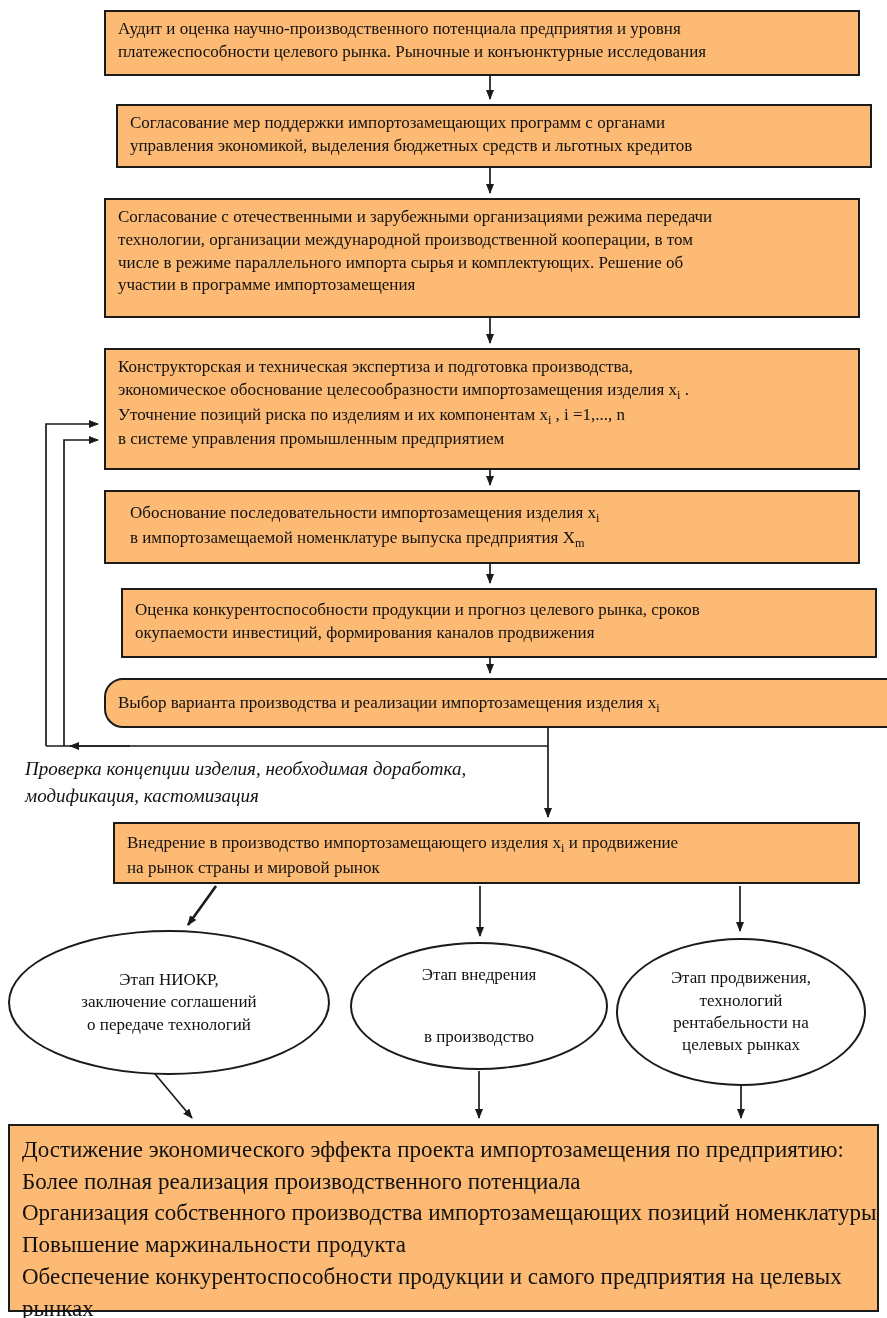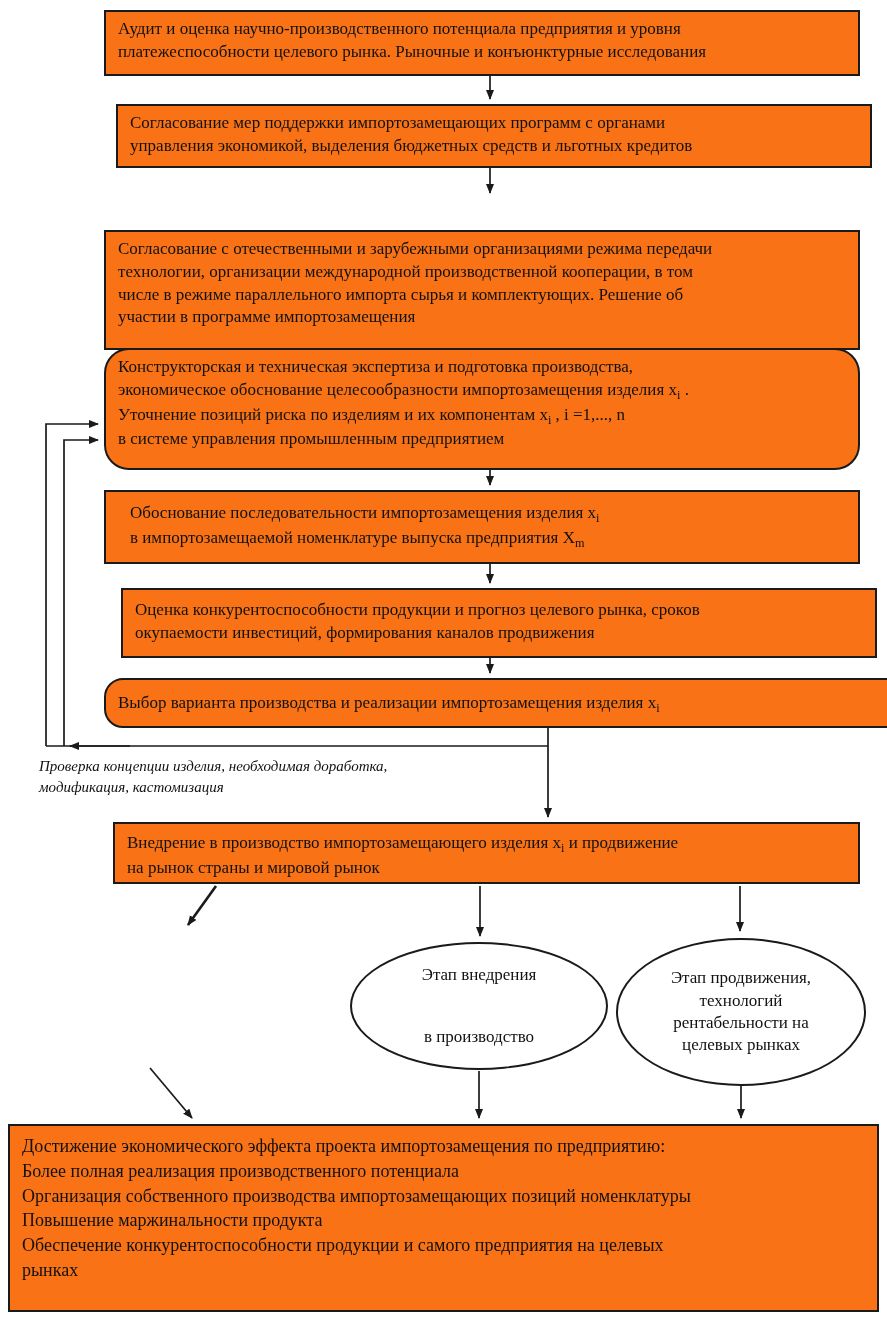--- a/index.html
+++ b/index.html
@@ -1,30 +1,30 @@
 <!DOCTYPE html>
 <html><head>
 <meta charset="utf-8">
 <style>
   html,body{margin:0;padding:0;background:#ffffff;}
   body{width:887px;height:1318px;font-family:"Liberation Serif", serif;color:#111;}
   .diagram{position:relative;width:887px;height:1318px;overflow:hidden;}
   .arrows{position:absolute;left:0;top:0;width:887px;height:1318px;pointer-events:none;}
-  .box{position:absolute;border:2px solid #1a1a1a;background:#f97316;font-size:17px;line-height:1.34;padding:6px 10px 4px 12px;box-sizing:border-box;}
+  .box{position:absolute;border:2px solid #1a1a1a;background:#fdba74;font-size:17px;line-height:1.34;padding:6px 10px 4px 12px;box-sizing:border-box;}
   .box .ln{white-space:nowrap;}
   .b1{left:104px;top:10px;width:756px;height:66px;}
   .b2{left:116px;top:104px;width:756px;height:64px;}
-  .b3{left:104px;top:198px;width:756px;height:120px;margin-top:32px;}
-  .b4{left:104px;top:348px;width:756px;height:122px;border-radius:25px;}
+  .b3{left:104px;top:198px;width:756px;height:120px;}
+  .b4{left:104px;top:348px;width:756px;height:122px;}
   .b5{left:104px;top:490px;width:756px;height:74px;padding-top:10px;padding-left:24px;}
   .b6{left:121px;top:588px;width:756px;height:70px;padding-top:9px;}
   .b7{left:104px;top:678px;width:868px;height:50px;padding-top:12px;border-radius:19px;}
   .b8{left:113px;top:822px;width:747px;height:62px;padding-top:8px;}
-  .final{left:8px;top:1124px;width:871px;height:188px;font-size:18px;line-height:1.38;padding:8px 10px 4px 12px;}
-  .note{position:absolute;left:39px;top:756px;width:480px;font-style:italic;font-size:15px;line-height:1.4;}
+  .final{left:8px;top:1124px;width:871px;height:188px;font-size:23px;line-height:1.38;padding:8px 10px 4px 12px;}
+  .note{position:absolute;left:25px;top:756px;width:480px;font-style:italic;font-size:19px;line-height:1.4;}
   .ellipse{position:absolute;border:2px solid #1a1a1a;border-radius:50%;background:#fff;display:flex;flex-direction:column;justify-content:center;align-items:center;text-align:center;font-size:17px;line-height:1.32;box-sizing:border-box;}
   .e1{left:8px;top:930px;width:322px;height:145px;}
   .e2{left:350px;top:942px;width:258px;height:128px;gap:40px;}
   .e3{left:616px;top:938px;width:250px;height:148px;}
   sub{font-size:0.72em;}
 </style>
 </head>
 <body>
 
 <div class="diagram">
@@ -94,20 +94,25 @@
   <div class="note">
       <div class="ln">Проверка концепции изделия, необходимая доработка,</div>
       <div class="ln">модификация, кастомизация</div>
     </div>
 
   <div class="box b8">
       <div class="ln">Внедрение в производство импортозамещающего изделия  x<sub>i</sub>  и продвижение</div>
       <div class="ln">на рынок страны и мировой рынок</div>
     </div>
 
+  <div class="ellipse e1">
+      <div class="ln">Этап НИОКР,</div>
+      <div class="ln">заключение соглашений</div>
+      <div class="ln">о передаче технологий</div>
+    </div>
   <div class="ellipse e2">
       <div class="ln">Этап внедрения</div>
       <div class="ln">в производство</div>
     </div>
   <div class="ellipse e3">
       <div class="ln">Этап продвижения,</div>
       <div class="ln">технологий</div>
       <div class="ln">рентабельности на</div>
       <div class="ln">целевых рынках</div>
     </div>

